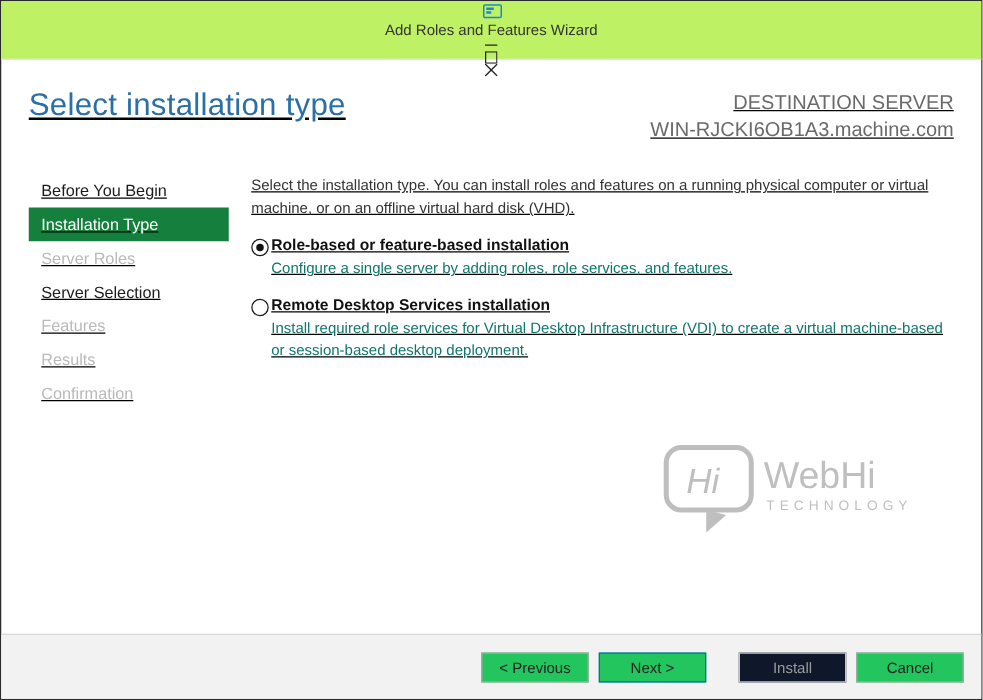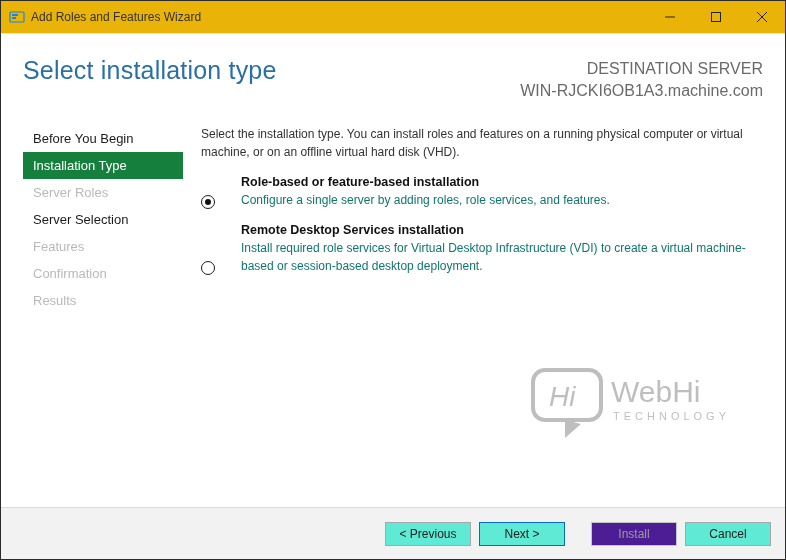--- a/index.html
+++ b/index.html
@@ -1,45 +1,45 @@
 <!DOCTYPE html>
 <html><head>
 <meta charset="utf-8">
 <style>
   * { box-sizing: border-box; margin: 0; padding: 0; }
   html, body { width: 786px; height: 560px; overflow: hidden; font-family: "Segoe UI", Arial, sans-serif; font-size: 12px; background: #888; }
   .window { width: 786px; height: 560px; background: #fff; border: 1px solid #2b2b2b; display: flex; flex-direction: column; }
-  .titlebar { height: 33px; display: flex; align-items: center; border-bottom: 1px solid #e5e5e5; background: #eab308; }
+  .titlebar { height: 47px; display: flex; align-items: center; border-bottom: 1px solid #e5e5e5; background: #bef264; flex-direction: column; }
   .titlebar .icon { width: 16px; height: 16px; margin: 0 6px 0 8px; }
   .titlebar .title { flex: 0 0 auto; font-size: 12px; color: #333; }
   .titlebar .spacer { flex: 1; }
   .titlebar .ctrl { width: 46px; height: 30px; display: flex; align-items: center; justify-content: center; color: #222; }
-  .content { flex: 1; display: flex; flex-direction: column; padding: 14px 22px 0 22px; }
+  .content { flex: 1; display: flex; flex-direction: column; padding: 14px 22px 0 22px; text-decoration: underline; }
   .header-row { display: flex; align-items: flex-start; margin-top: 8px; margin-bottom: 24px; }
   .page-title { font-size: 25px; font-weight: 300; color: #2a6fa6; letter-spacing: .2px; }
   .dest { margin-left: auto; text-align: right; font-size: 16px; color: #6a6a6a; line-height: 1.35; margin-top: 2px; }
   .body-row { flex: 1; display: flex; gap: 18px; min-height: 0; }
   .sidebar { width: 160px; flex: 0 0 160px; }
   .step { padding: 6px 10px; font-size: 13px; color: #1b1b1b; cursor: default; }
   .step.active { background: #15803d; color: #fff; }
   .step.disabled { color: #b9b9b9; }
   .main { flex: 1; color: #333; }
   .intro { font-size: 12px; line-height: 1.5; color: #333; margin-bottom: 14px; }
-  .opt { display: flex; align-items: flex-end; gap: 26px; margin-top: 14px; }
+  .opt { display: flex; align-items: flex-start; gap: 2px; margin-top: 14px; }
   .radio { width: 14px; height: 14px; border: 1px solid #1a1a1a; border-radius: 50%; margin-top: 2px; position: relative; flex: 0 0 14px; background: #fff; }
   .radio.checked::after { content: ""; position: absolute; inset: 3px; background: #111; border-radius: 50%; }
   .opt-body { flex: 1; }
   .opt-title { font-size: 12.5px; font-weight: 700; color: #111; }
   .opt-desc { font-size: 12px; color: #0f766e; line-height: 1.5; margin-top: 2px; }
   .footer { height: 52px; border-top: 1px solid #d9d9d9; background: #f2f2f2; display: flex; align-items: center; justify-content: flex-end; padding: 0 14px; gap: 8px; }
   .footer .gap { width: 10px; }
-  .btn { min-width: 86px; height: 24px; padding: 0 12px; font-size: 12px; color: #222; background: #5eead4; border: 1px solid #a8a8a8; display: inline-flex; align-items: center; justify-content: center; }
+  .btn { min-width: 86px; height: 24px; padding: 0 12px; font-size: 12px; color: #222; background: #22c55e; border: 1px solid #a8a8a8; display: inline-flex; align-items: center; justify-content: center; }
   .btn.default { border: 1.5px solid #0b69c7; }
-  .btn.disabled { color: #9b9b9b; border-color: #c5c5c5; background: #4c1d95; }
-  .watermark { position: absolute; right: 26px; bottom: 60px; pointer-events: none; opacity: .55; }
+  .btn.disabled { color: #9b9b9b; border-color: #c5c5c5; background: #0f172a; }
+  .watermark { position: absolute; right: 26px; bottom: 72px; pointer-events: none; opacity: .55; }
 </style>
 </head>
 <body>
 
 <div class="window">
 
   <div class="titlebar">
     <span class="icon">
       <svg viewBox="0 0 16 16" width="16" height="16">
         <rect x="1" y="3" width="14" height="10" rx="1" fill="none" stroke="#1a86d9" stroke-width="1.2"></rect>
@@ -78,22 +78,22 @@
     </div>
 
     <div class="body-row">
 
       <div class="sidebar">
         <div class="step">Before You Begin</div>
         <div class="step active">Installation Type</div>
         <div class="step disabled">Server Roles</div>
         <div class="step">Server Selection</div>
         <div class="step disabled">Features</div>
+        <div class="step disabled">Results</div>
         <div class="step disabled">Confirmation</div>
-        <div class="step disabled">Results</div>
       </div>
 
       <div class="main">
         <p class="intro">Select the installation type. You can install roles and features on a running physical computer or virtual machine, or on an offline virtual hard disk (VHD).</p>
 
         <div class="opt">
           <span class="radio checked"></span>
           <div class="opt-body">
             <div class="opt-title">Role-based or feature-based installation</div>
             <div class="opt-desc">Configure a single server by adding roles, role services, and features.</div>

